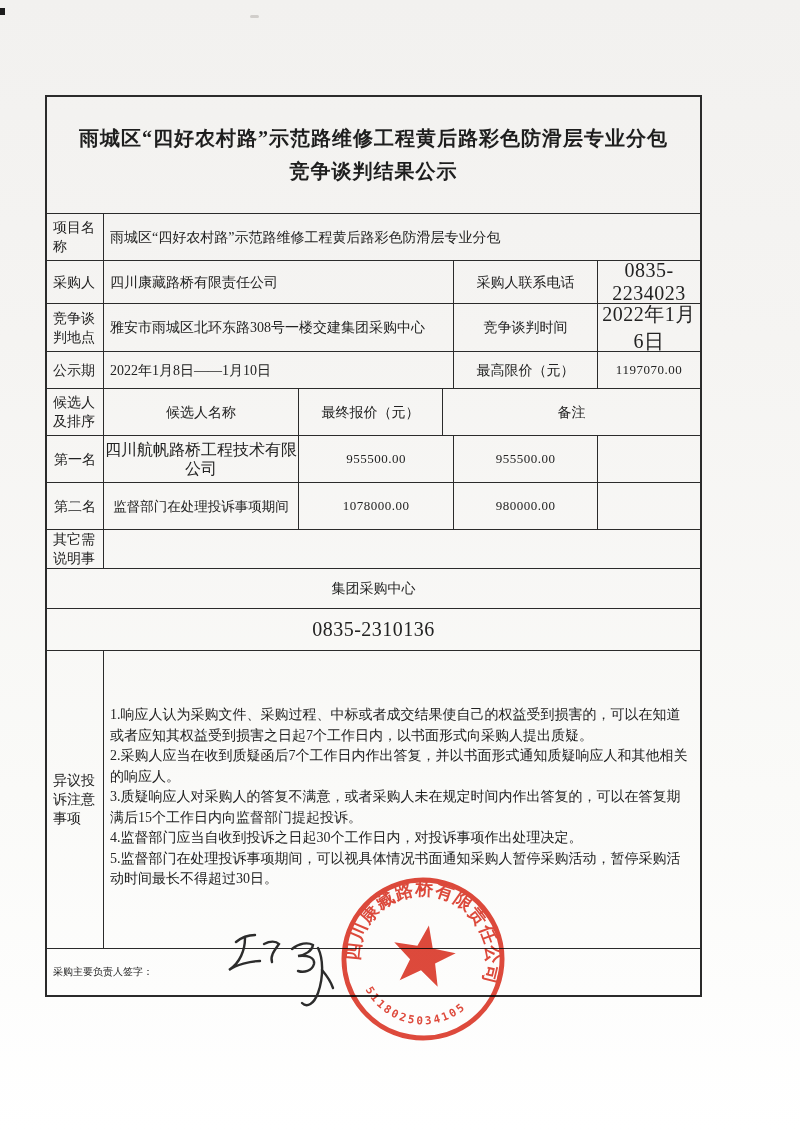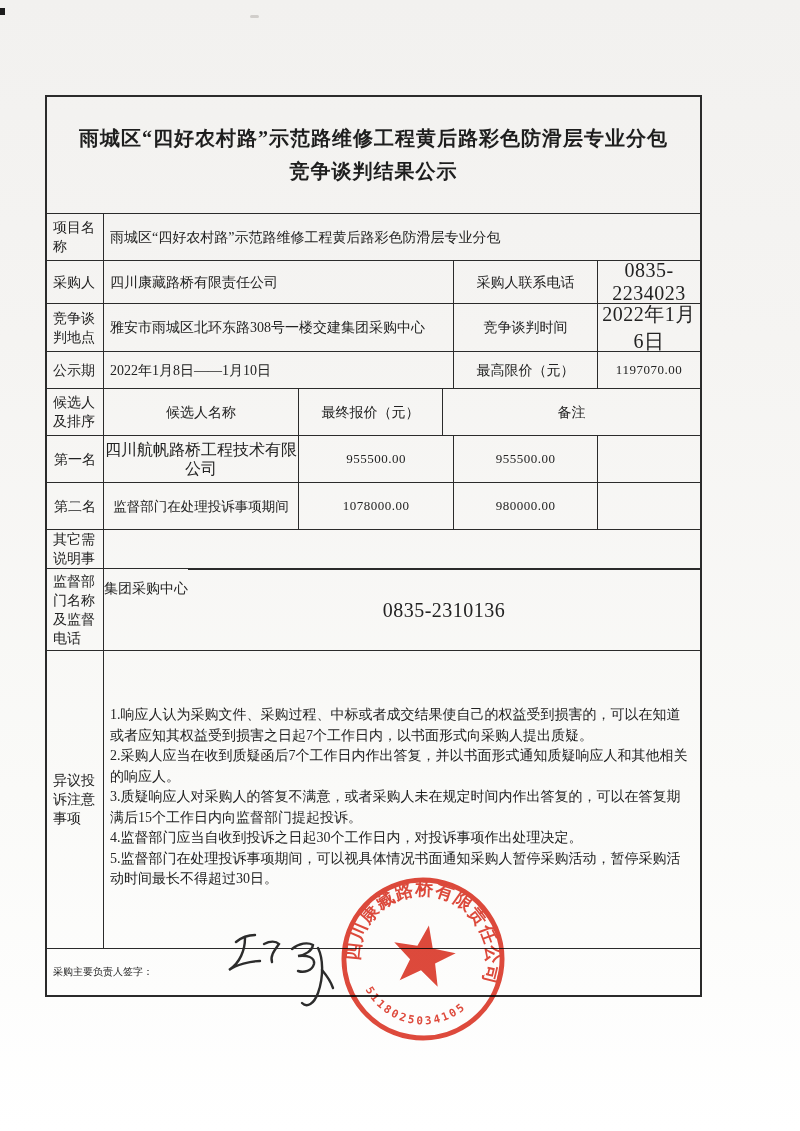--- a/index.html
+++ b/index.html
@@ -32,21 +32,21 @@
   .w-label{width:57px} .w-content{width:350px} .w-label2{width:144px} .w-value{flex:1}
   .w-name{width:195px} .w-resp{width:155px} .w-final{width:144px} .w-remark{flex:1}
 
   .title-cell { width:100%; flex-direction:column; justify-content:center; border-right:none; }
   .title-line { font-size:20px; font-weight:bold; letter-spacing:1px; line-height:33px; color:#1e1e1e; }
 
   .lbl { font-size:14px; line-height:19px; }
   .val { font-size:14px; line-height:19px; }
   .num { font-size:20px; letter-spacing:0.5px; }
 
-  .split-col { flex:1; display:flex; flex-direction:row; border-right:none; padding:0; align-items:stretch;text-align:center; }
+  .split-col { flex:1; display:flex; flex-direction:column; border-right:none; padding:0; align-items:stretch;text-align:center; }
   .sub-row { display:flex; align-items:center; justify-content:center; }
   .sub-row.top { height:39px; }
   .sub-row.bottom { flex:1; border-top:1.5px solid #2b2b2b; }
 
   .objection-cell { flex-direction:column; justify-content:center; align-items:flex-start; padding:10px 10px 14px 6px; border-right:none; flex:1; }
   .objection-item { font-size:14px; line-height:20.5px; text-align:left; }
 
   .sign-cell { width:100%; border-right:none; position:relative; }
   .sign-label { font-size:10px; }
 
@@ -118,21 +118,20 @@
     <div class="c center w-final num" style="font-size:13px">980000.00</div>
     <div class="c center w-remark num"></div>
   </div>
 
   <div class="t-row h-r9">
     <div class="c left w-label lbl">其它需说明事</div>
     <div class="c left w-value val"></div>
   </div>
 
   <div class="t-row h-r10">
-    <div class="c left w-label lbl">监督部门名称及监督电话</div>
     <div class="c split-col">
       <div class="sub-row top val">集团采购中心</div>
       <div class="sub-row bottom num">0835-2310136</div>
     </div>
   </div>
 
   <div class="t-row h-r11">
     <div class="c left w-label lbl">异议投诉注意事项</div>
     <div class="c objection-cell">
       <div class="objection-item">1.响应人认为采购文件、采购过程、中标或者成交结果使自己的权益受到损害的，可以在知道或者应知其权益受到损害之日起7个工作日内，以书面形式向采购人提出质疑。</div>

